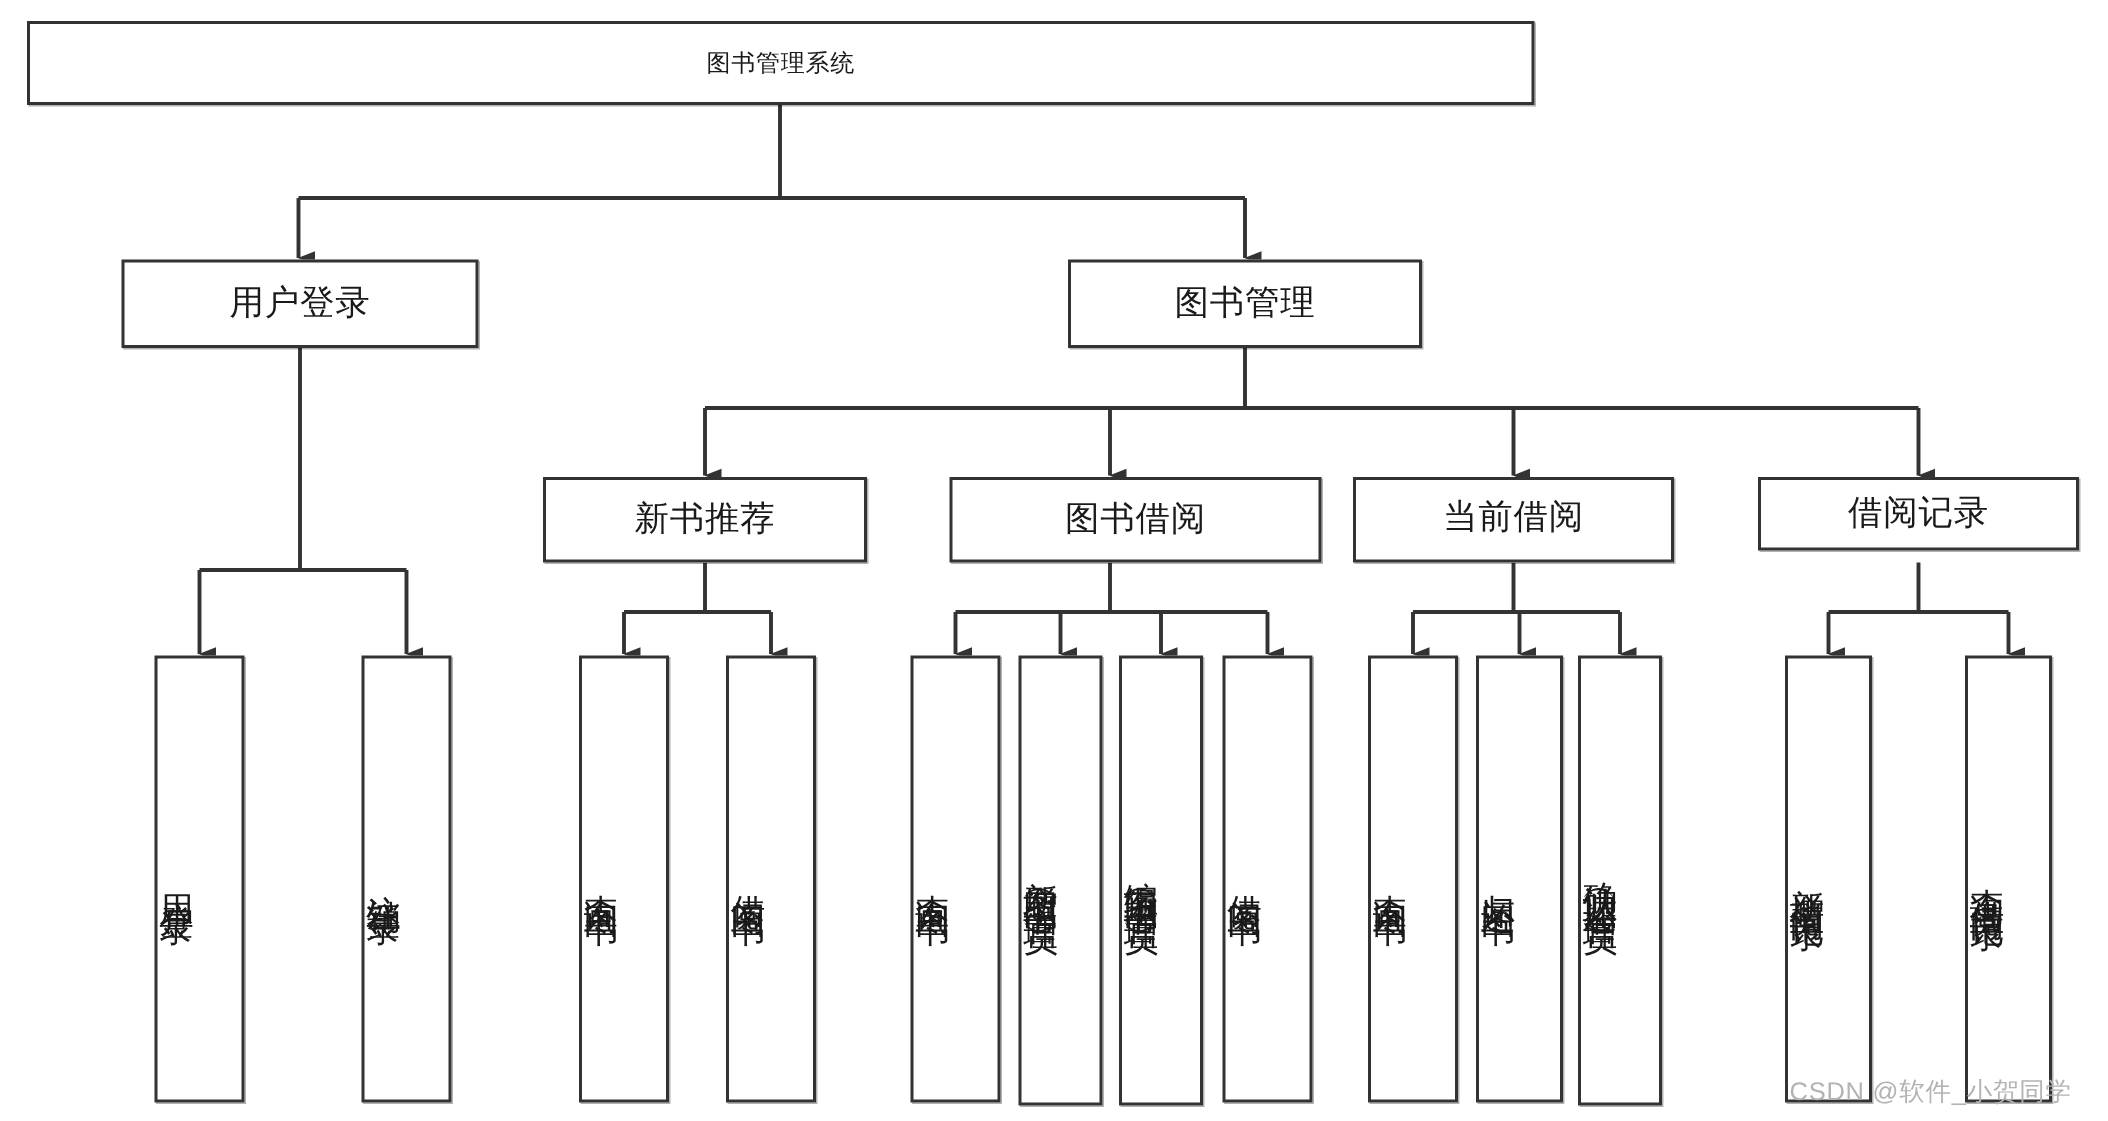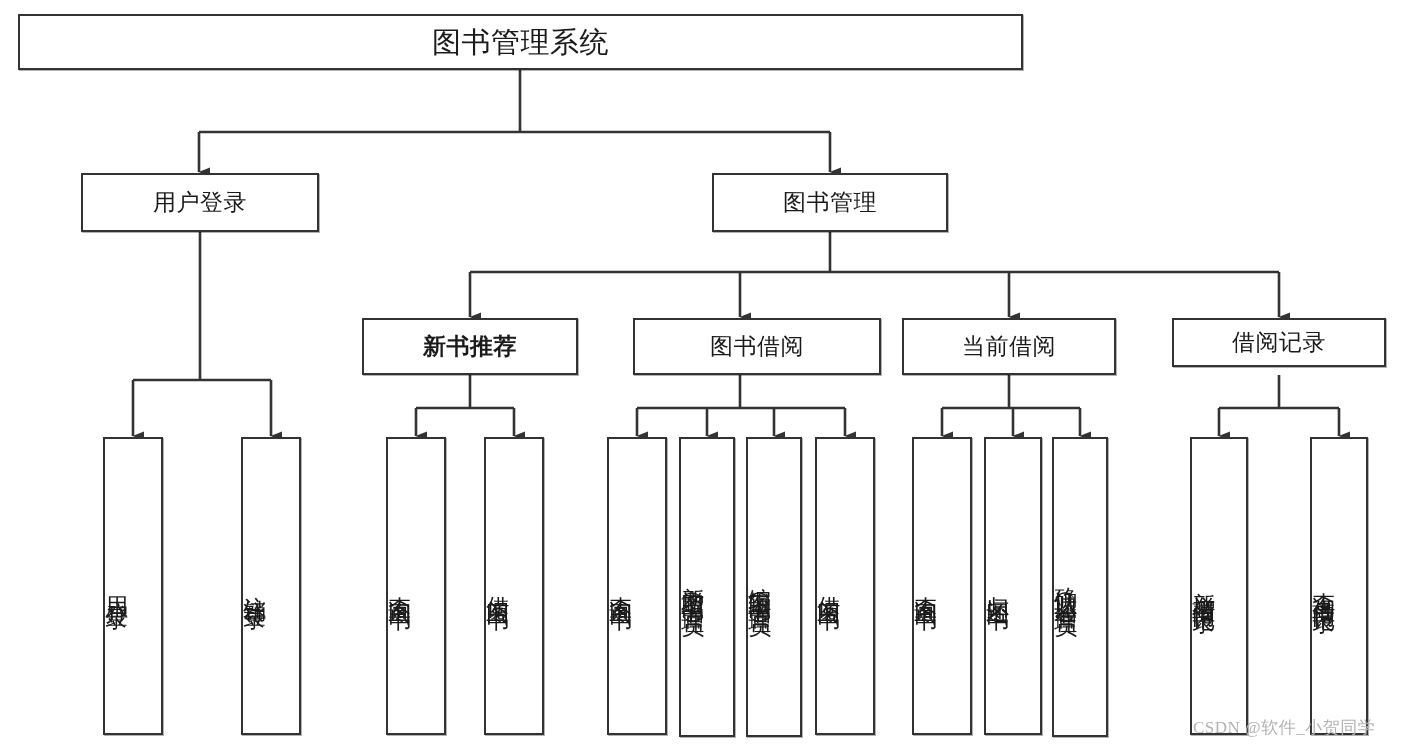--- a/index.html
+++ b/index.html
@@ -53,29 +53,29 @@
     justify-content: flex-start;
     padding-top: 0;
   }
   .node.vertical .node-label {
     writing-mode: vertical-rl;
     text-orientation: upright;
     font-size: 23px;
     letter-spacing: 4px;
     line-height: 1.05;
   }
-  .node.root .node-label { font-size: 29px; text-align: center; }
+  .node.root .node-label { font-size: 16px; text-align: center; }
 
   .watermark {
     position: absolute;
     font-size: 17px;
     color: #b3b3b3;
     white-space: nowrap;
     letter-spacing: 0.5px;
-    font-family: Liberation Serif, serif;
+    font-family: Liberation Sans, sans-serif;
   }
 </style>
 </head>
 <body>
 
 <div id="diagram-root">
 
   <svg id="edge-layer" viewBox="0 0 1405 747" xmlns="http://www.w3.org/2000/svg">
     <defs>
       <marker id="arrowhead" markerWidth="10" markerHeight="12" refX="5" refY="11" orient="auto" markerUnits="userSpaceOnUse">
@@ -122,27 +122,27 @@
   <div id="nodes-layer">
       <div class="node horizontal root" style="left: 18px; top: 14px; width: 1005px; height: 56px;">
         <span class="node-label">图书管理系统</span>
       </div>
       <div class="node horizontal level2" style="left: 81px; top: 173px; width: 238px; height: 59px;">
         <span class="node-label">用户登录</span>
       </div>
       <div class="node horizontal level2" style="left: 712px; top: 173px; width: 236px; height: 59px; align-items: center;">
         <span class="node-label">图书管理</span>
       </div>
-      <div class="node horizontal level3" style="left: 362px; top: 318px; width: 216px; height: 57px; font-weight: bold;">
+      <div class="node horizontal level3" style="left: 362px; top: 318px; width: 216px; height: 57px;">
         <span class="node-label">新书推荐</span>
       </div>
       <div class="node horizontal level3" style="left: 633px; top: 318px; width: 248px; height: 57px;">
         <span class="node-label">图书借阅</span>
       </div>
-      <div class="node horizontal level3" style="left: 902px; top: 318px; width: 214px; height: 57px;">
+      <div class="node horizontal level3" style="left: 902px; top: 318px; width: 214px; height: 57px; font-family: Liberation Mono, monospace;">
         <span class="node-label">当前借阅</span>
       </div>
       <div class="node horizontal level3" style="left: 1172px; top: 318px; width: 214px; height: 49px;">
         <span class="node-label">借阅记录</span>
       </div>
       <div class="node vertical leaf" style="left: 103px; top: 437px; width: 60px; height: 298px;">
         <span class="node-label">用户登录</span>
       </div>
       <div class="node vertical leaf" style="left: 241px; top: 437px; width: 60px; height: 298px;">
         <span class="node-label">注销登录</span>

